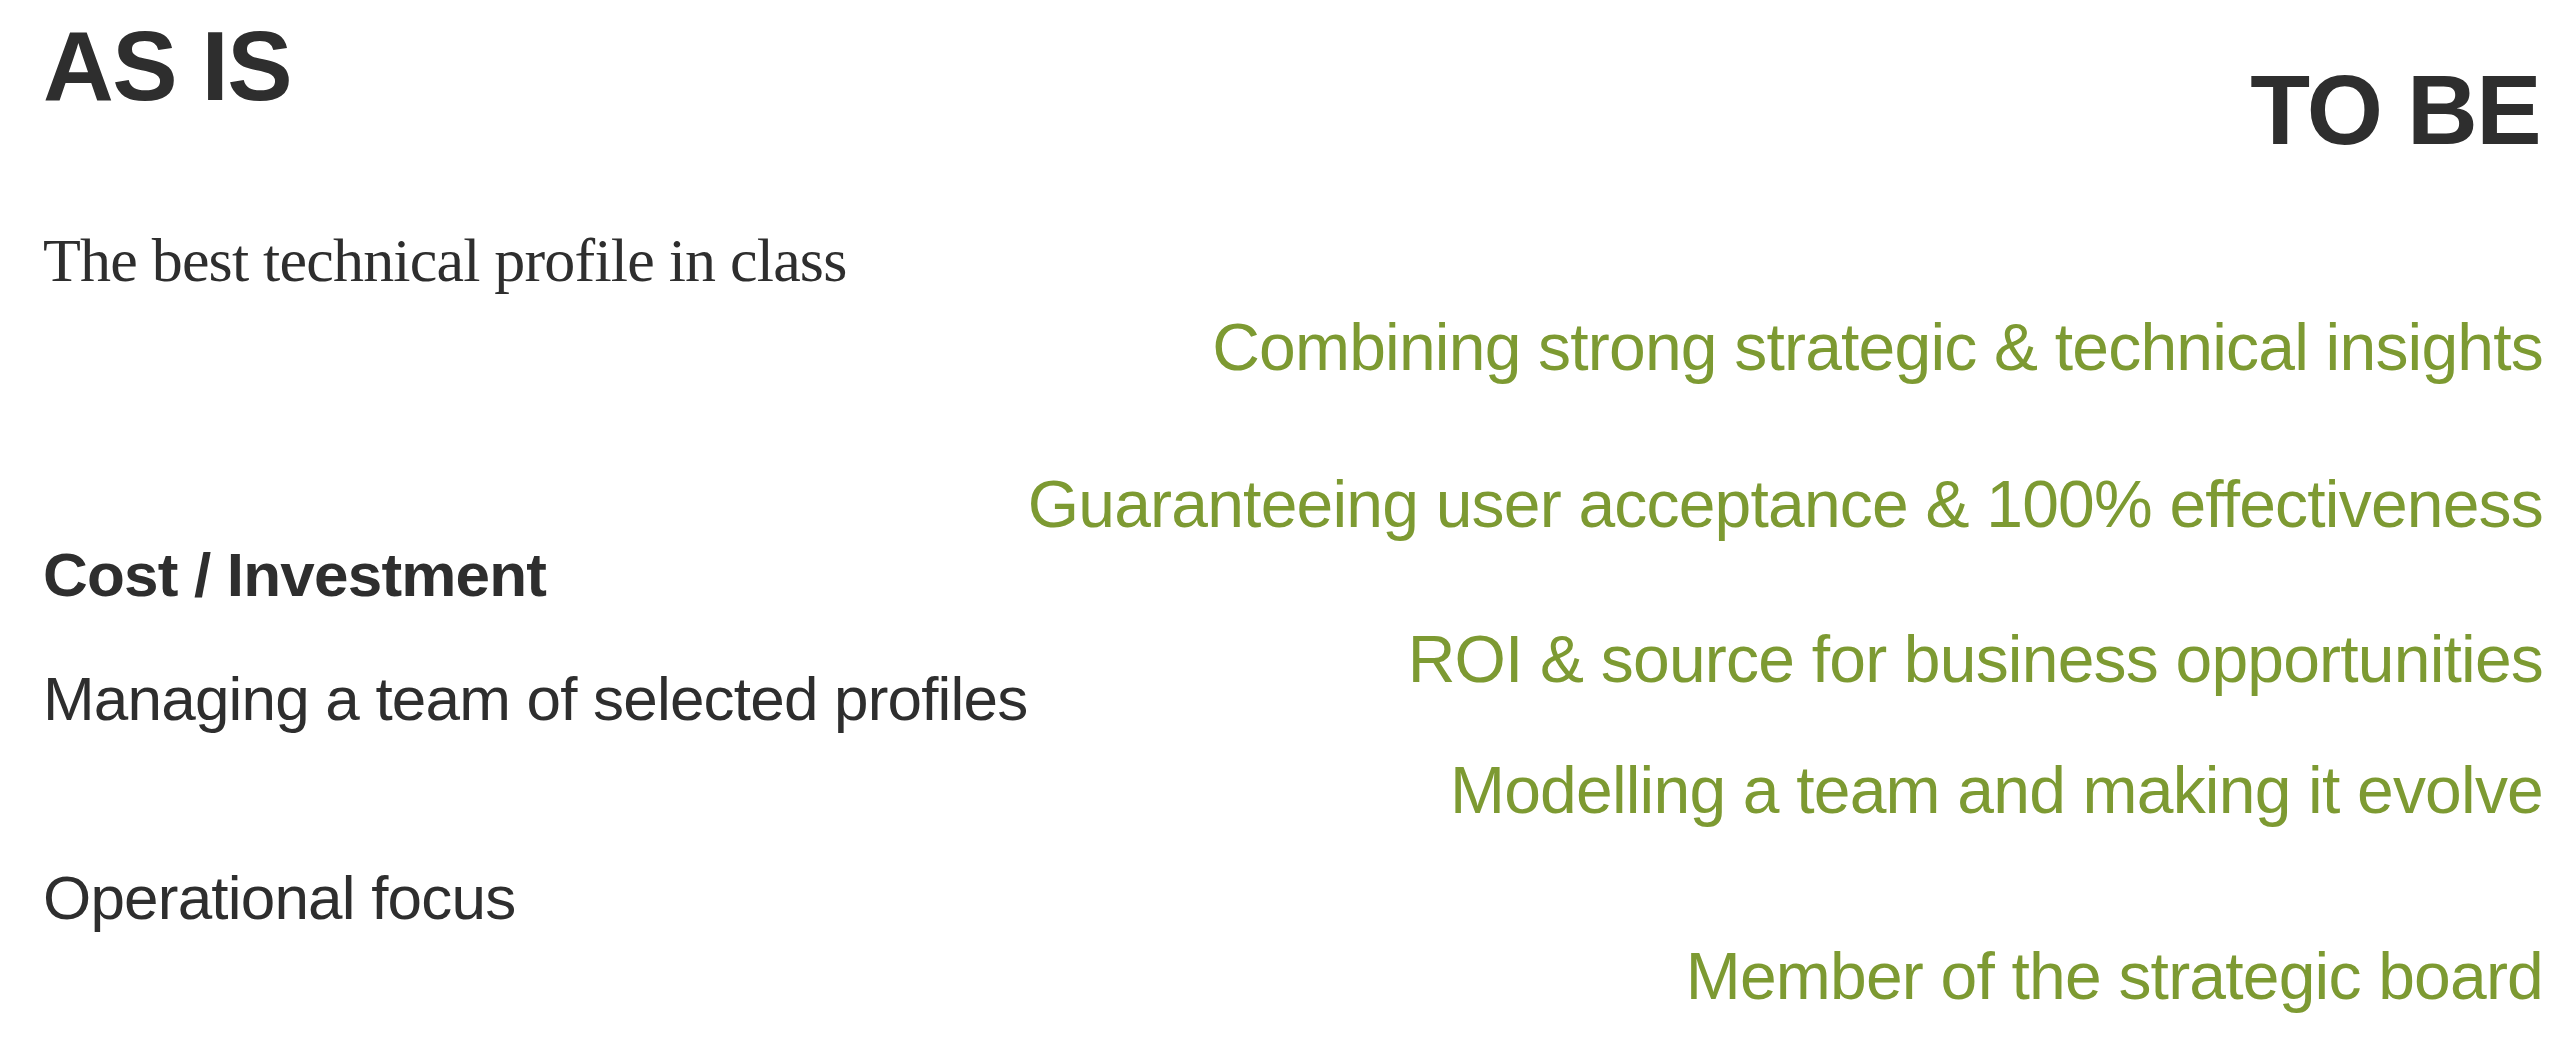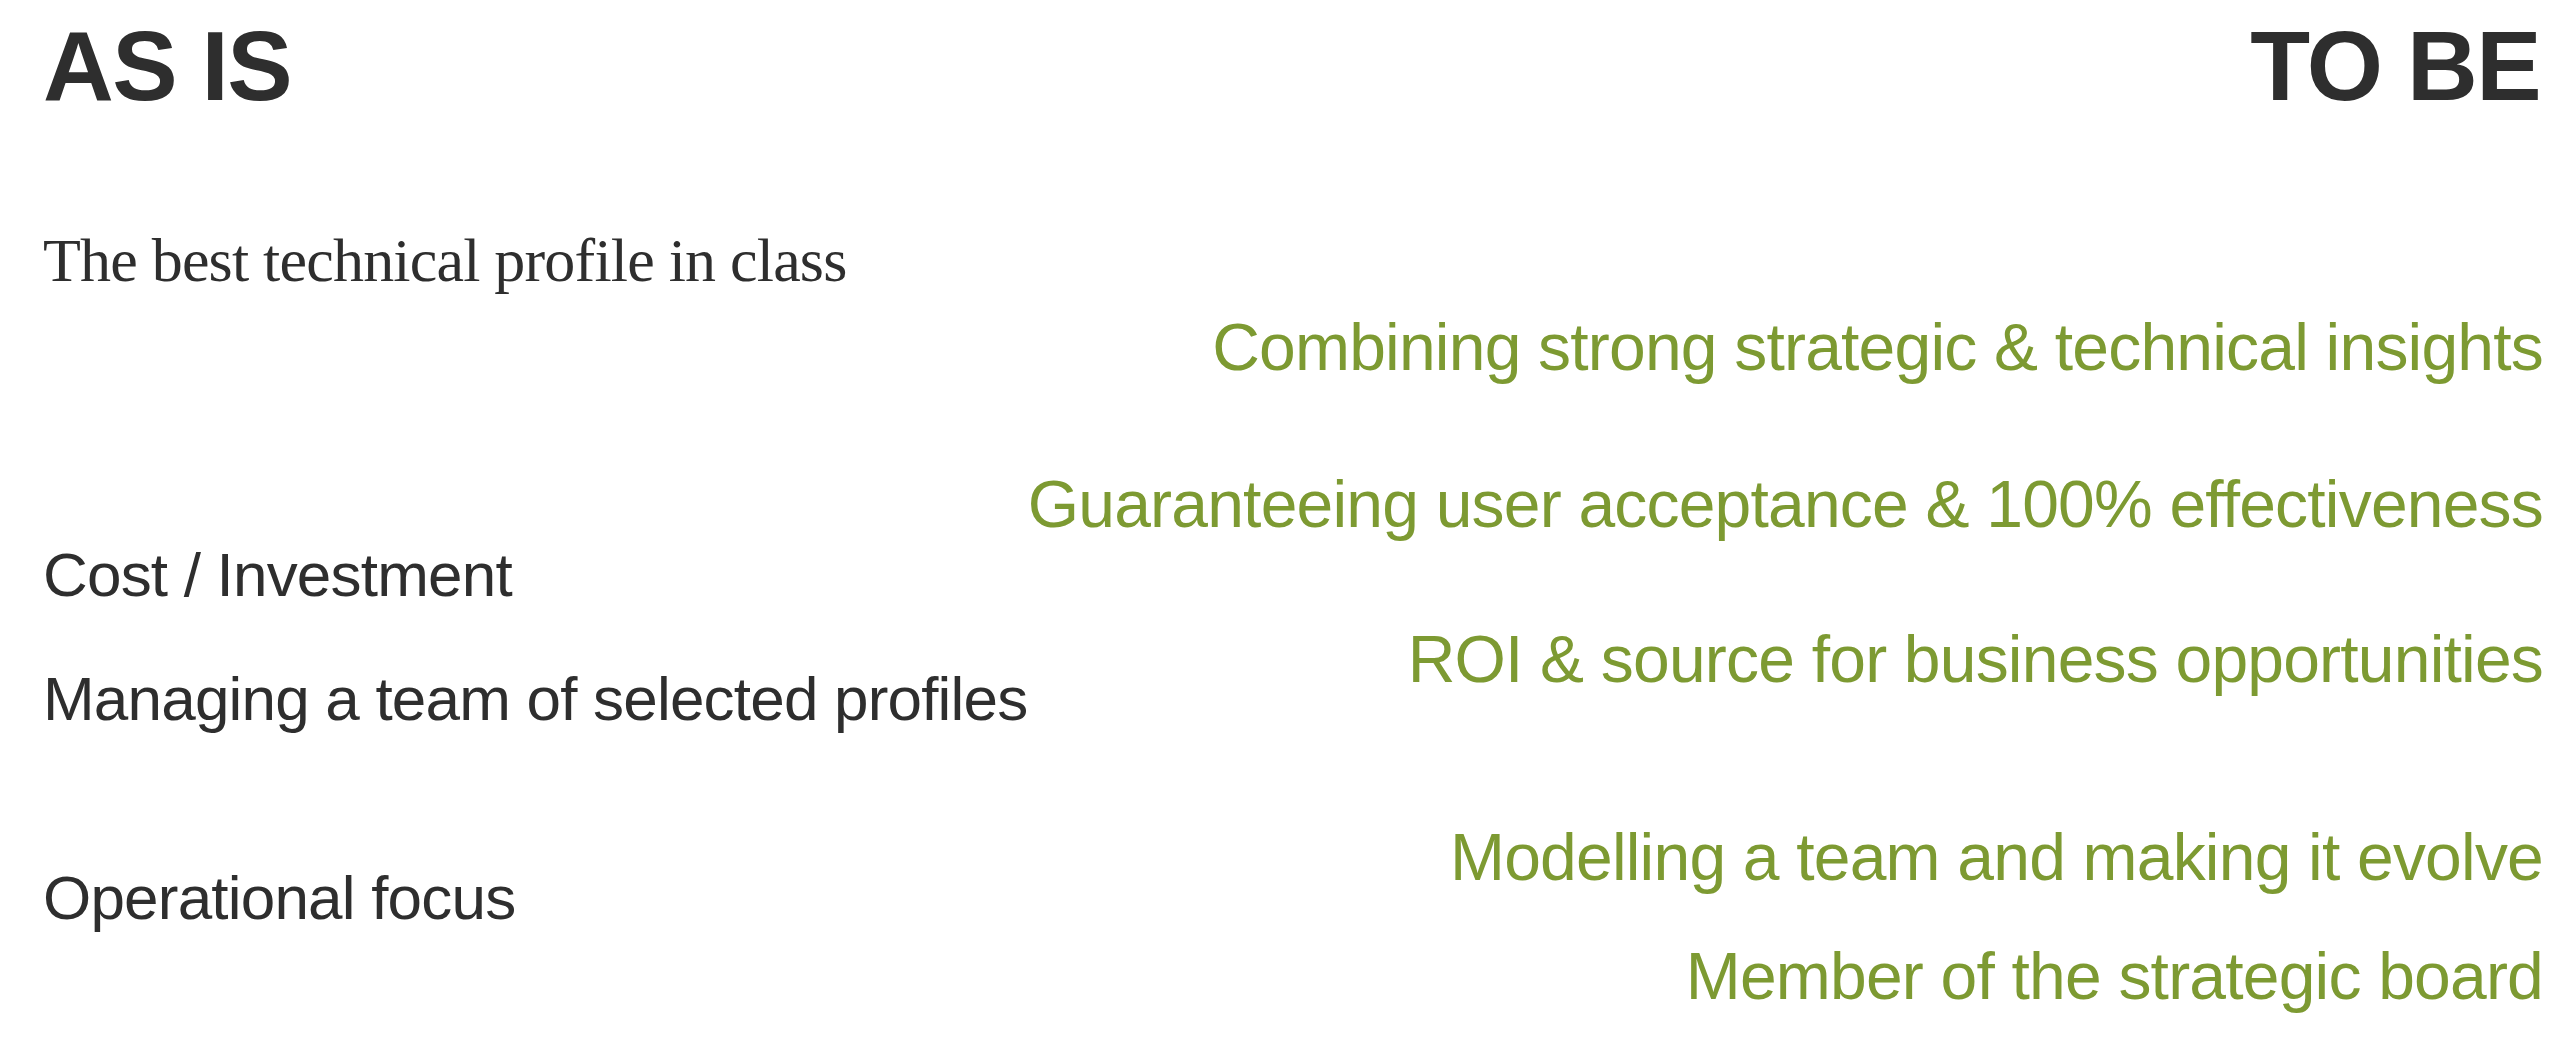--- a/index.html
+++ b/index.html
@@ -25,21 +25,21 @@
     position: absolute;
     top: 17.4px;
     font-size: 98px;
     font-weight: 700;
     letter-spacing: -1.6px;
     color: var(--as-is-text);
     line-height: 1;
     white-space: nowrap;
   }
   .col-title.left  { left: 43px; }
-  .col-title.right { right: 36px; text-align: left; }
+  .col-title.right { right: 36px; text-align: left; margin-top: 44px; }
 
   .as-is-item {
     position: absolute;
     left: 43px;
     font-size: 62px;
     line-height: 1;
     letter-spacing: -0.8px;
     color: var(--as-is-text);
     white-space: nowrap;
   }
@@ -48,28 +48,28 @@
     right: 33px;
     font-size: 66px;
     line-height: 1;
     letter-spacing: -0.8px;
     color: var(--to-be-text);
     white-space: nowrap;
   }
   
   .as-is-item.i0 { top: 229px; font-family: Liberation Serif, serif; }
   .as-is-item.i1 { top: 382px; }
-  .as-is-item.i2 { top: 544px; }
+  .as-is-item.i2 { top: 544px; font-weight: bold; }
   .as-is-item.i3 { top: 668px; }
   .as-is-item.i4 { top: 867px; text-align: right; }
 
   .to-be-item.i0 { top: 314px; }
   .to-be-item.i1 { top: 471px; }
   .to-be-item.i2 { top: 626px; }
-  .to-be-item.i3 { top: 824px; margin-left: 8px; }
+  .to-be-item.i3 { top: 757px; margin-left: 8px; }
   .to-be-item.i4 { top: 943px; }
 </style>
 </head>
 <body>
 
 <div class="slide">
 
   <div class="col-title left">AS IS</div>
 
   <div class="col-title right">TO BE</div>

